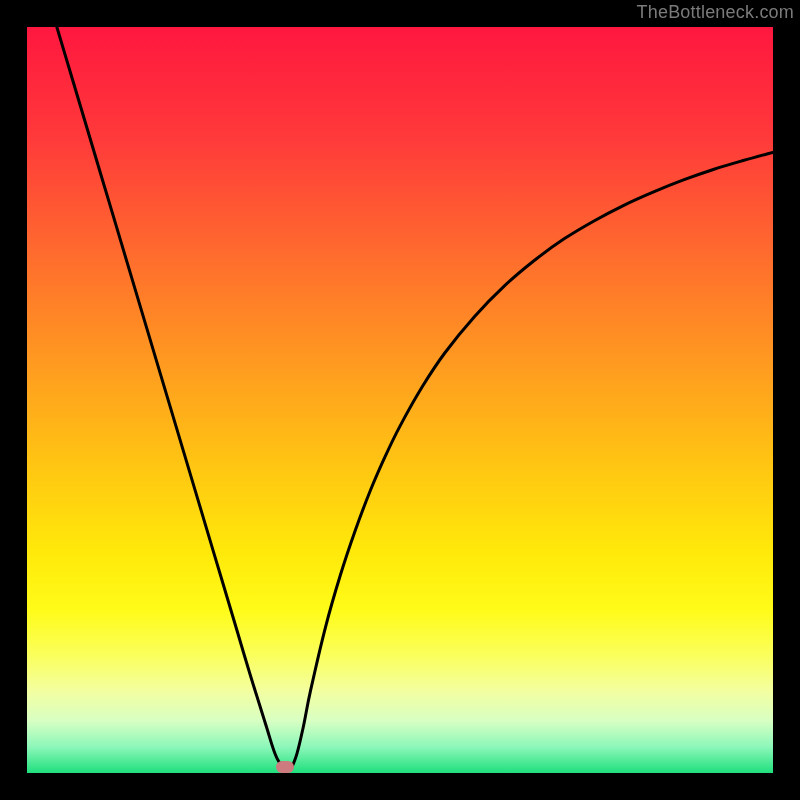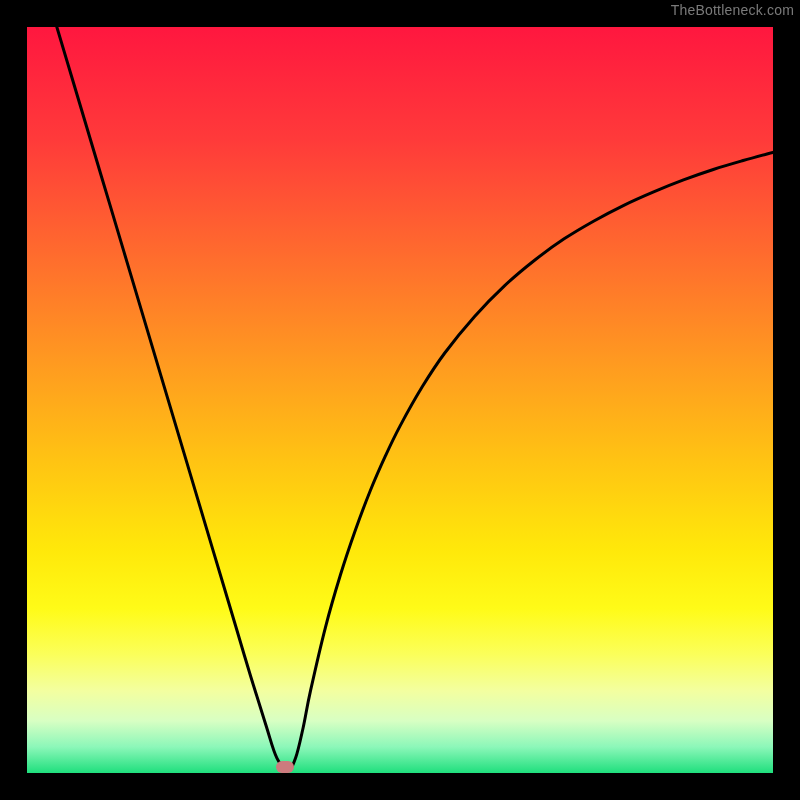--- a/index.html
+++ b/index.html
@@ -24,21 +24,21 @@
     left: 0;
     top: 0;
     width: 746px;
     height: 746px;
   }
   .watermark {
     position: absolute;
     top: 2px;
     right: 6px;
     color: #7a7a7a;
-    font-size: 14px;
+    font-size: 18px;
     font-weight: 500;
     letter-spacing: 0.2px;
     user-select: none;
   }
   .marker {
     position: absolute;
     width: 18px;
     height: 12px;
     background: #cd7b7e;
     border-radius: 6px;

